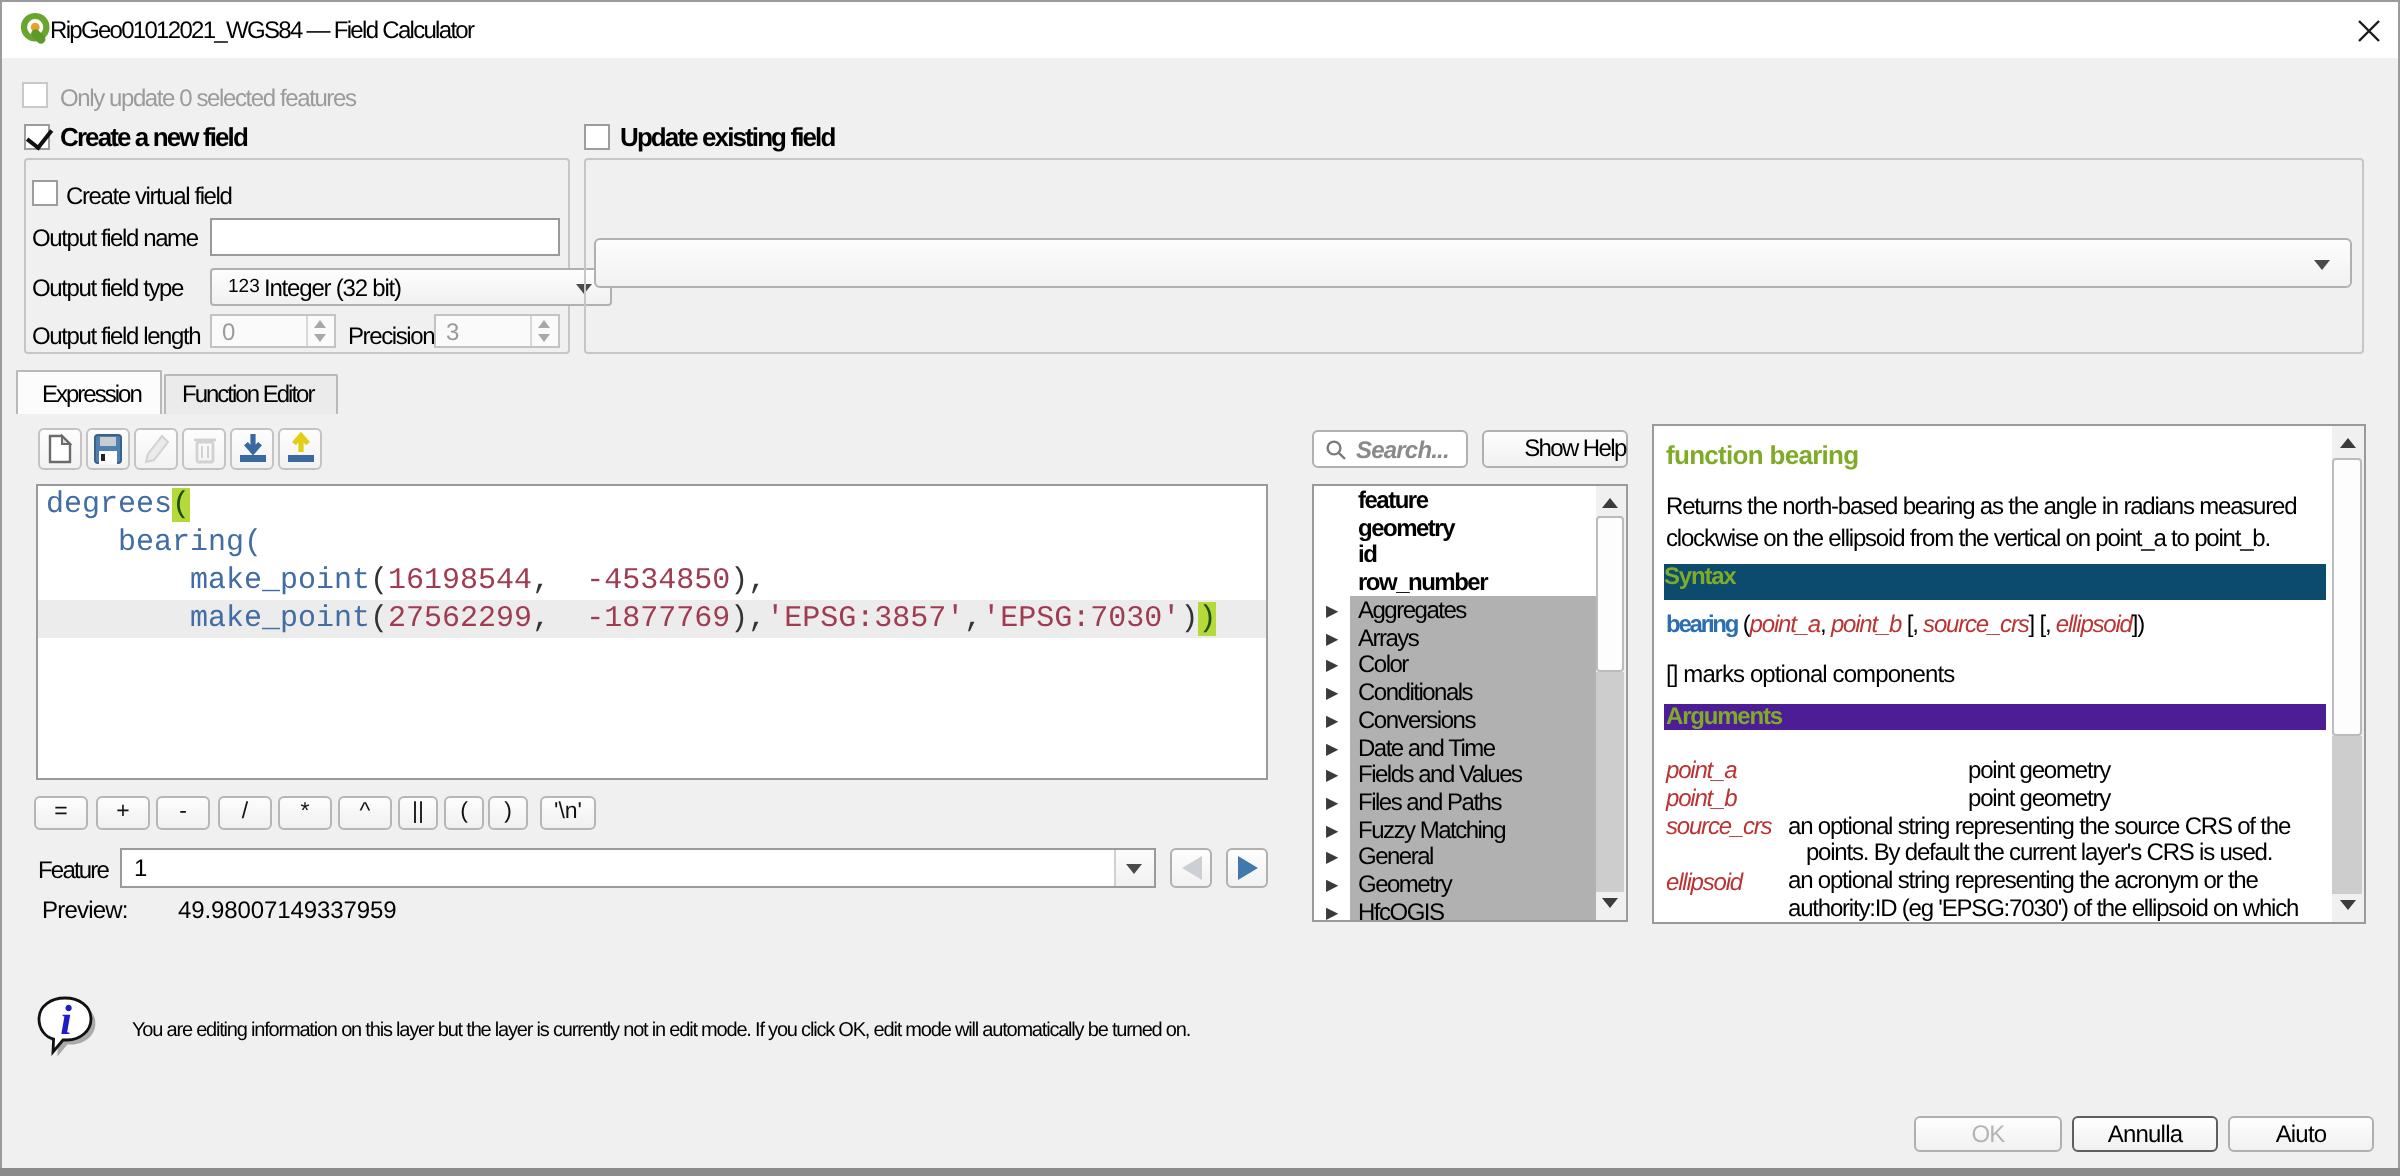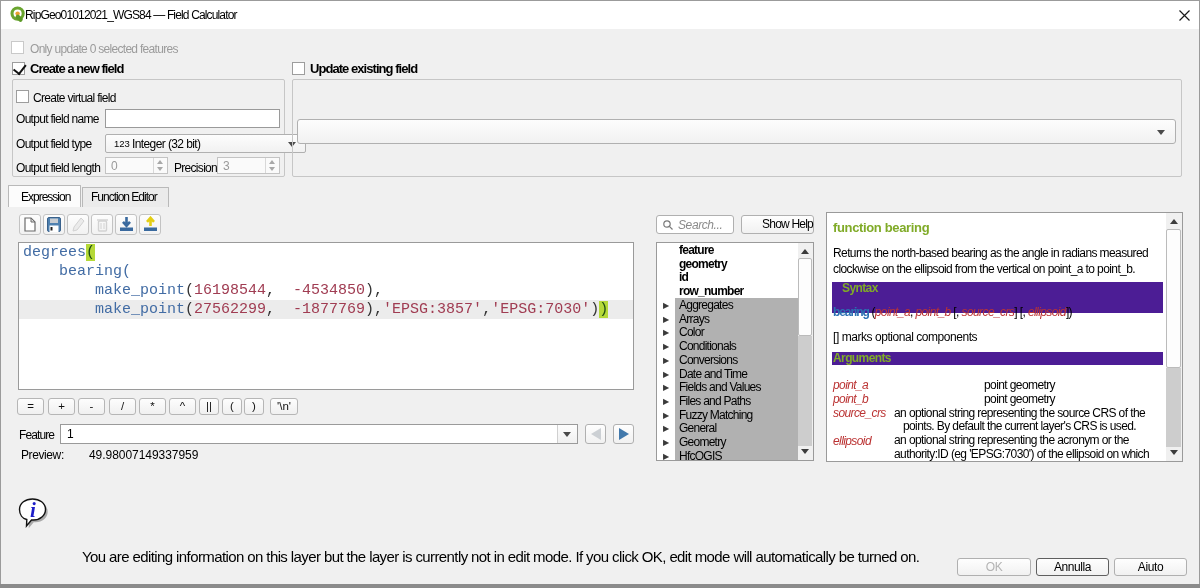--- a/index.html
+++ b/index.html
@@ -155,42 +155,42 @@
   </div>
 
 <div class="lbl" style="left:21px; top:448px; letter-spacing:-0.4px;">Preview:</div>
 <div class="lbl" style="left:73px; top:448px; letter-spacing:-0.05px;margin-left:16px;">49.98007149337959</div>
 
 <div class="combo" style="left:656px; top:215px; width:78px; height:19px; background:#fff; border-radius:3px;">
   <svg style="position:absolute; left:5px; top:3px;" width="12" height="12" viewBox="0 0 12 12">
       <circle cx="5" cy="5" r="3.2" fill="none" stroke="#7a7a7a" stroke-width="1.2"></circle>
       <line x1="7.4" y1="7.4" x2="10.5" y2="10.5" stroke="#7a7a7a" stroke-width="1.2"></line>
     </svg>
-  <span style="position:absolute; left:21px; top:2px; font-style:italic; color:#8a8a8a; letter-spacing:-0.4px;">Search...</span>
+  <span style="position:absolute; left:21px; top:2px; font-style:italic; color:#8a8a8a; letter-spacing:-0.4px;font-weight:bold;">Search...</span>
 </div>
 <div class="btn" style="left:741px; top:215px; width:73px; height:19px; line-height:17px; letter-spacing:-0.8px;padding-left:20px;">Show Help</div>
 
 <div class="input" style="left:656px; top:242px; width:158px; height:219px; border-color:#9a9a9a; overflow:hidden;">
   <div style="position:absolute; left:18px; top:55px; width:125px; height:162px; background:#b1b1b1;"></div>
   <div style="position:absolute; left:22px; top:1px; font-weight:bold; line-height:13.7px; letter-spacing:-0.75px;">feature<br>geometry<br>id<br>row_number</div>
   <div style="position:absolute; left:22px; top:56px; line-height:13.7px; letter-spacing:-0.75px;">Aggregates<br>Arrays<br>Color<br>Conditionals<br>Conversions<br>Date and Time<br>Fields and Values<br>Files and Paths<br>Fuzzy Matching<br>General<br>Geometry<br>HfcQGIS</div>
   <div style="position:absolute; left:6px; top:56px; line-height:13.7px; color:#3a3a3a; font-size:8px;">▶<br>▶<br>▶<br>▶<br>▶<br>▶<br>▶<br>▶<br>▶<br>▶<br>▶<br>▶</div>
 
   <div style="position:absolute; right:0; top:0; width:15px; height:100%; background:#f0f0f0;">
     <div style="position:absolute; left:3px; top:6px; border-left:4px solid transparent; border-right:4px solid transparent; border-bottom:5px solid #3c3c3c;"></div>
     <div style="position:absolute; top:15px; left:0px; width:14px; height:78px; background:#fdfdfd; border:1px solid #bbb; border-radius:2px;"></div>
     <div style="position:absolute; top:93px; left:0px; width:14px; height:110px; background:#cdcdcd;"></div>
     <div style="position:absolute; left:3px; bottom:6px; border-left:4px solid transparent; border-right:4px solid transparent; border-top:5px solid #3c3c3c;"></div>
   </div>
 </div>
 
 <div class="input" style="left:826px; top:212px; width:357px; height:250px; border-color:#9a9a9a; overflow:hidden; letter-spacing:-0.6px;">
   <div style="position:absolute; left:6px; top:7px; font-size:13px; font-weight:bold; color:#80ab28; letter-spacing:-0.35px;">function bearing</div>
   <div style="position:absolute; left:6px; top:33px; width:328px; line-height:15.5px;">Returns the north-based bearing as the angle in radians measured clockwise on the ellipsoid from the vertical on point_a to point_b.</div>
-  <div style="position:absolute; left:5px; top:69px; width:331px; height:31px; background:#4c1d95; font-weight:bold; color:#80ab28; line-height:13px; padding-left:10px;">Syntax</div>
+  <div style="position:absolute; left:5px; top:69px; width:331px; height:18px; background:#0c4a6e; font-weight:bold; color:#80ab28; line-height:13px; padding-left:0;">Syntax</div>
   <div style="position:absolute; left:6px; top:92px;"><span style="color:#2a6fb2; font-weight:bold; letter-spacing:-1.1px;">bearing</span> (<span style="color:#bb3333; font-style:italic;">point_a</span>, <span style="color:#bb3333; font-style:italic;">point_b</span> [, <span style="color:#bb3333; font-style:italic;">source_crs</span>] [, <span style="color:#bb3333; font-style:italic;">ellipsoid</span>])</div>
   <div style="position:absolute; left:6px; top:117px; letter-spacing:-0.45px;">[] marks optional components</div>
   <div style="position:absolute; left:5px; top:139px; width:331px; height:13px; background:#4c1d95; font-weight:bold; color:#80ab28; line-height:13px; padding-left:1px;">Arguments</div>
   <div style="position:absolute; left:6px; top:166px; color:#bb3333; font-style:italic; line-height:13.8px;">point_a<br>point_b<br>source_crs</div>
   <div style="position:absolute; left:67px; top:166px; line-height:13.8px;text-align:center;">point geometry<br>point geometry<br>an optional string representing the source CRS of the<br>points. By default the current layer's CRS is used.</div>
   <div style="position:absolute; left:6px; top:221px; color:#bb3333; font-style:italic;">ellipsoid</div>
   <div style="position:absolute; left:67px; top:221px; line-height:13.8px;">an optional string representing the acronym or the<br>authority:ID (eg 'EPSG:7030') of the ellipsoid on which<br>the bearing should be measured. By default the current</div>
 
   <div style="position:absolute; right:0; top:0; width:16px; height:100%; background:#f0f0f0; letter-spacing:0;">
     <div style="position:absolute; left:3.5px; top:6px; border-left:4px solid transparent; border-right:4px solid transparent; border-bottom:5px solid #3c3c3c;"></div>
@@ -198,17 +198,17 @@
     <div style="position:absolute; top:155px; left:0px; width:15px; height:79px; background:#cdcdcd;"></div>
     <div style="position:absolute; left:3.5px; bottom:6px; border-left:4px solid transparent; border-right:4px solid transparent; border-top:5px solid #3c3c3c;"></div>
   </div>
 </div>
 
 <svg class="abs" style="left:17px; top:495px;" width="34" height="36" viewBox="0 0 34 36">
   <path d="M28.5 14.5 C28.5 20.5 23 25 16.5 25 L14.5 25 L9.5 31 L9.8 24.5 C5.5 23.5 2.5 19.5 2.5 14.5 C2.5 8 8.5 4 15.5 4 C22.5 4 28.5 8 28.5 14.5 Z" fill="#aaa" transform="translate(2.2,2.2)"></path>
   <path d="M28.5 14.5 C28.5 20.5 23 25 16.5 25 L14.5 25 L9.5 31 L9.8 24.5 C5.5 23.5 2.5 19.5 2.5 14.5 C2.5 8 8.5 4 15.5 4 C22.5 4 28.5 8 28.5 14.5 Z" fill="#fff" stroke="#111" stroke-width="1.4"></path>
   <text x="16" y="22" text-anchor="middle" font-family="Liberation Serif, serif" font-size="21" font-weight="bold" font-style="italic" fill="#1d1dc8">i</text>
 </svg>
-<div class="lbl" style="left:82px; top:510px; font-size:15px; letter-spacing:-0.6px;margin-top:38px;">You are editing information on this layer but the layer is currently not in edit mode. If you click OK, edit mode will automatically be turned on.</div>
+<div class="lbl" style="left:66px; top:510px; font-size:10px; letter-spacing:-0.6px;">You are editing information on this layer but the layer is currently not in edit mode. If you click OK, edit mode will automatically be turned on.</div>
 
 <div class="btn" style="left:957px; top:558px; width:74px; height:18px; line-height:16px; color:#b4b4b4; letter-spacing:-0.4px;">OK</div>
 <div class="btn" style="left:1036px; top:558px; width:73px; height:18px; line-height:16px; border-color:#5f5f5f; letter-spacing:-0.4px;">Annulla</div>
 <div class="btn" style="left:1114px; top:558px; width:73px; height:18px; line-height:16px; letter-spacing:-0.4px;">Aiuto</div>
 
 </body></html>

